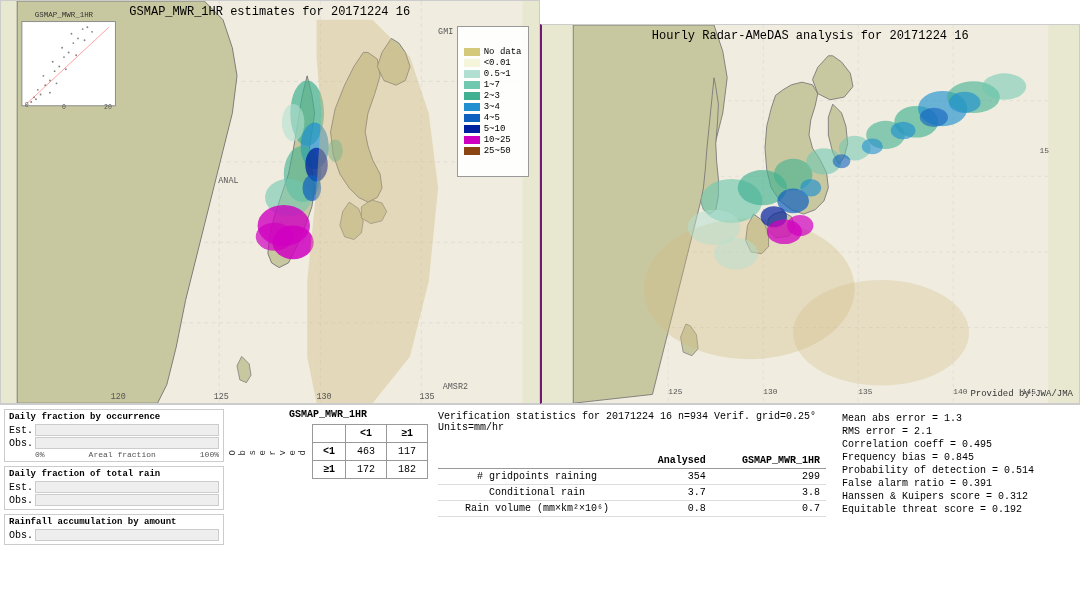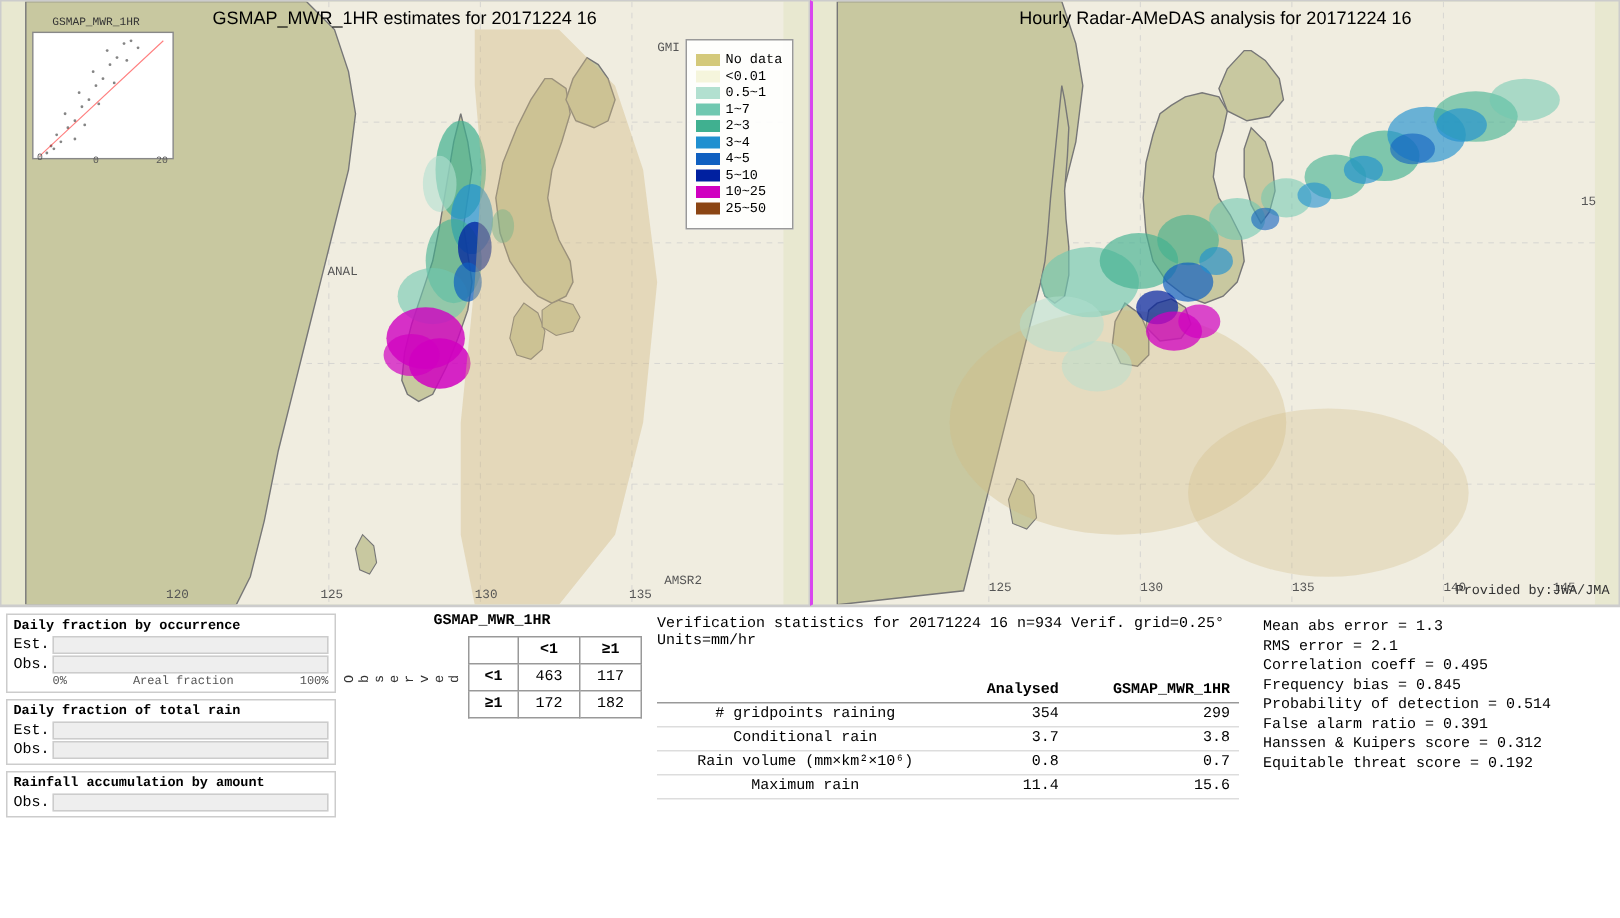--- a/index.html
+++ b/index.html
@@ -30,43 +30,44 @@
 
     .map-panel {
       flex: 1;
       position: relative;
       border: 1px solid #ccc;
       background: #e8e8d0;
       overflow: hidden;
     }
 
     .map-panel + .map-panel {
-      border-left: 2px solid #d946ef;
+      border-left: 2px solid #701a75;
+      margin-top: 24px;
     }
 
     .map-title {
       position: absolute;
       top: 4px;
       left: 50%;
       transform: translateX(-50%);
       font-size: 12px;
-      font-family: Liberation Sans, sans-serif;
+      font-family: Liberation Mono, monospace;
       white-space: nowrap;
       z-index: 10;
       color: #000;
     }
 
     
     .legend {
       position: absolute;
       top: 25px;
       right: 10px;
       background: rgba(255,255,255,0.9);
       border: 1px solid #999;
-      padding: 7px 6px;
+      padding: 19px 6px;
       font-size: 9px;
       font-family: 'Courier New', monospace;
       z-index: 20;
     }
 
     .legend-item {
       display: flex;
       align-items: center;
       gap: 4px;
       margin: 1px 0;
@@ -616,25 +617,20 @@
           <tr>
             <td>Conditional rain</td>
             <td>3.7</td>
             <td>3.8</td>
           </tr>
           <tr>
             <td>Rain volume (mm×km²×10⁶)</td>
             <td>0.8</td>
             <td>0.7</td>
           </tr>
-          <tr>
-            <td>Maximum rain</td>
-            <td>11.4</td>
-            <td>15.6</td>
-          </tr>
         </tbody>
       </table>
     </div>
 
     <div class="metrics-panel">
       <div class="metric-line">Mean abs error = 1.3</div>
       <div class="metric-line">RMS error = 2.1</div>
       <div class="metric-line">Correlation coeff = 0.495</div>
       <div class="metric-line">Frequency bias = 0.845</div>
       <div class="metric-line">Probability of detection = 0.514</div>

